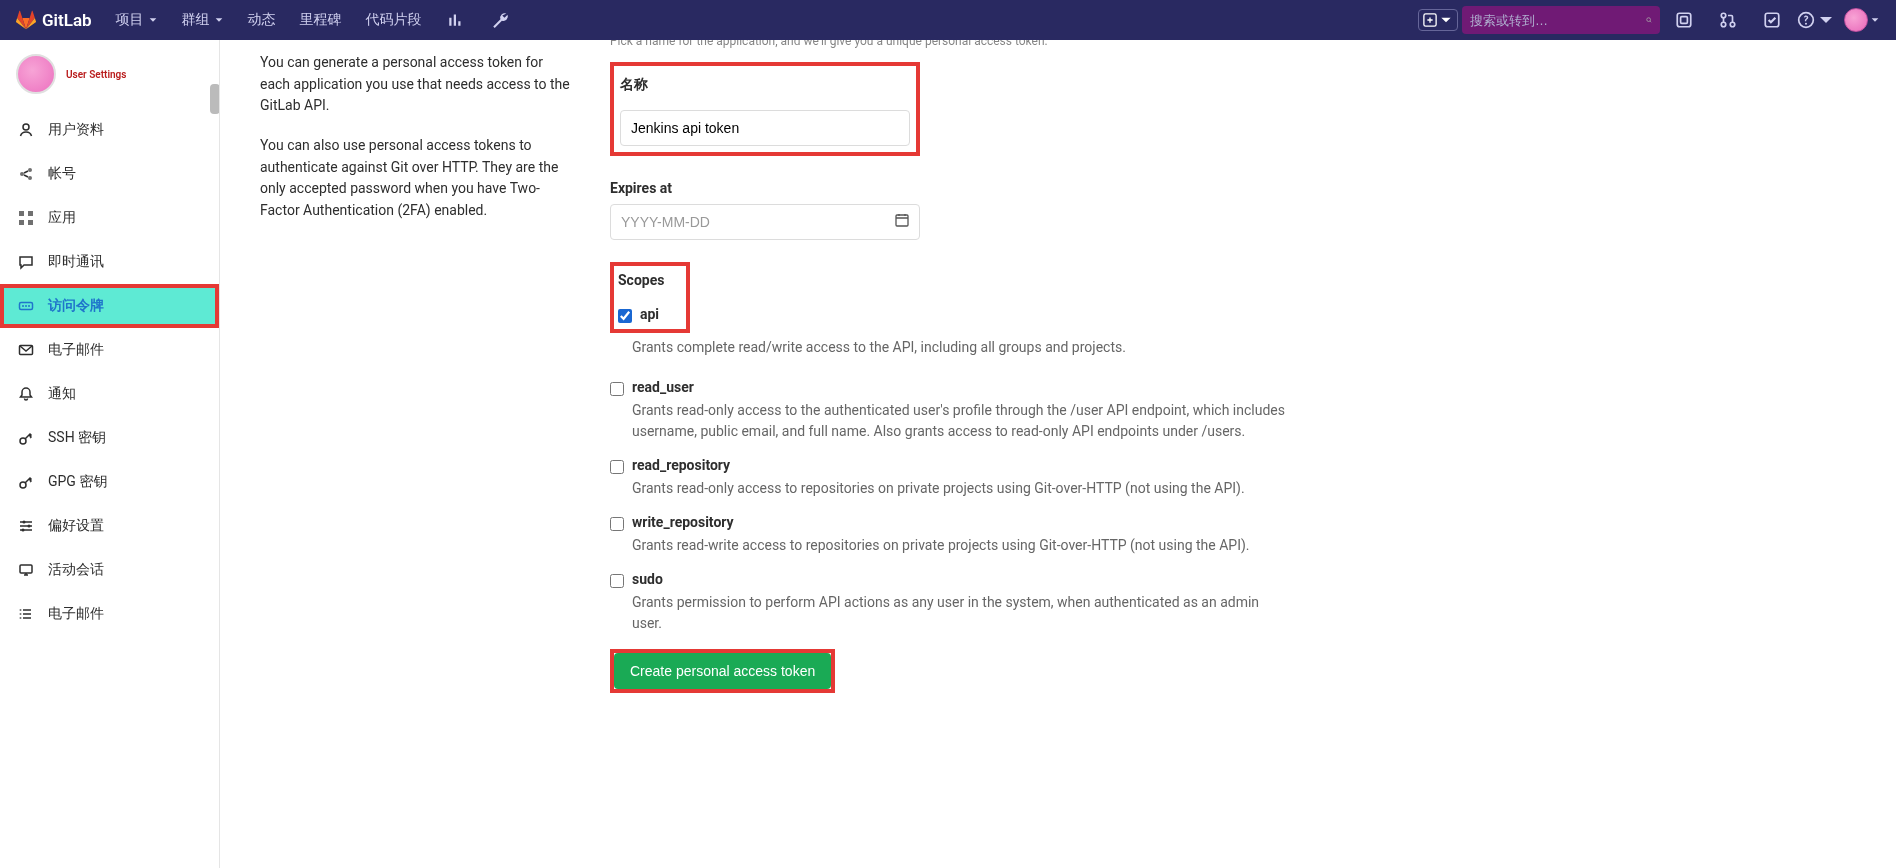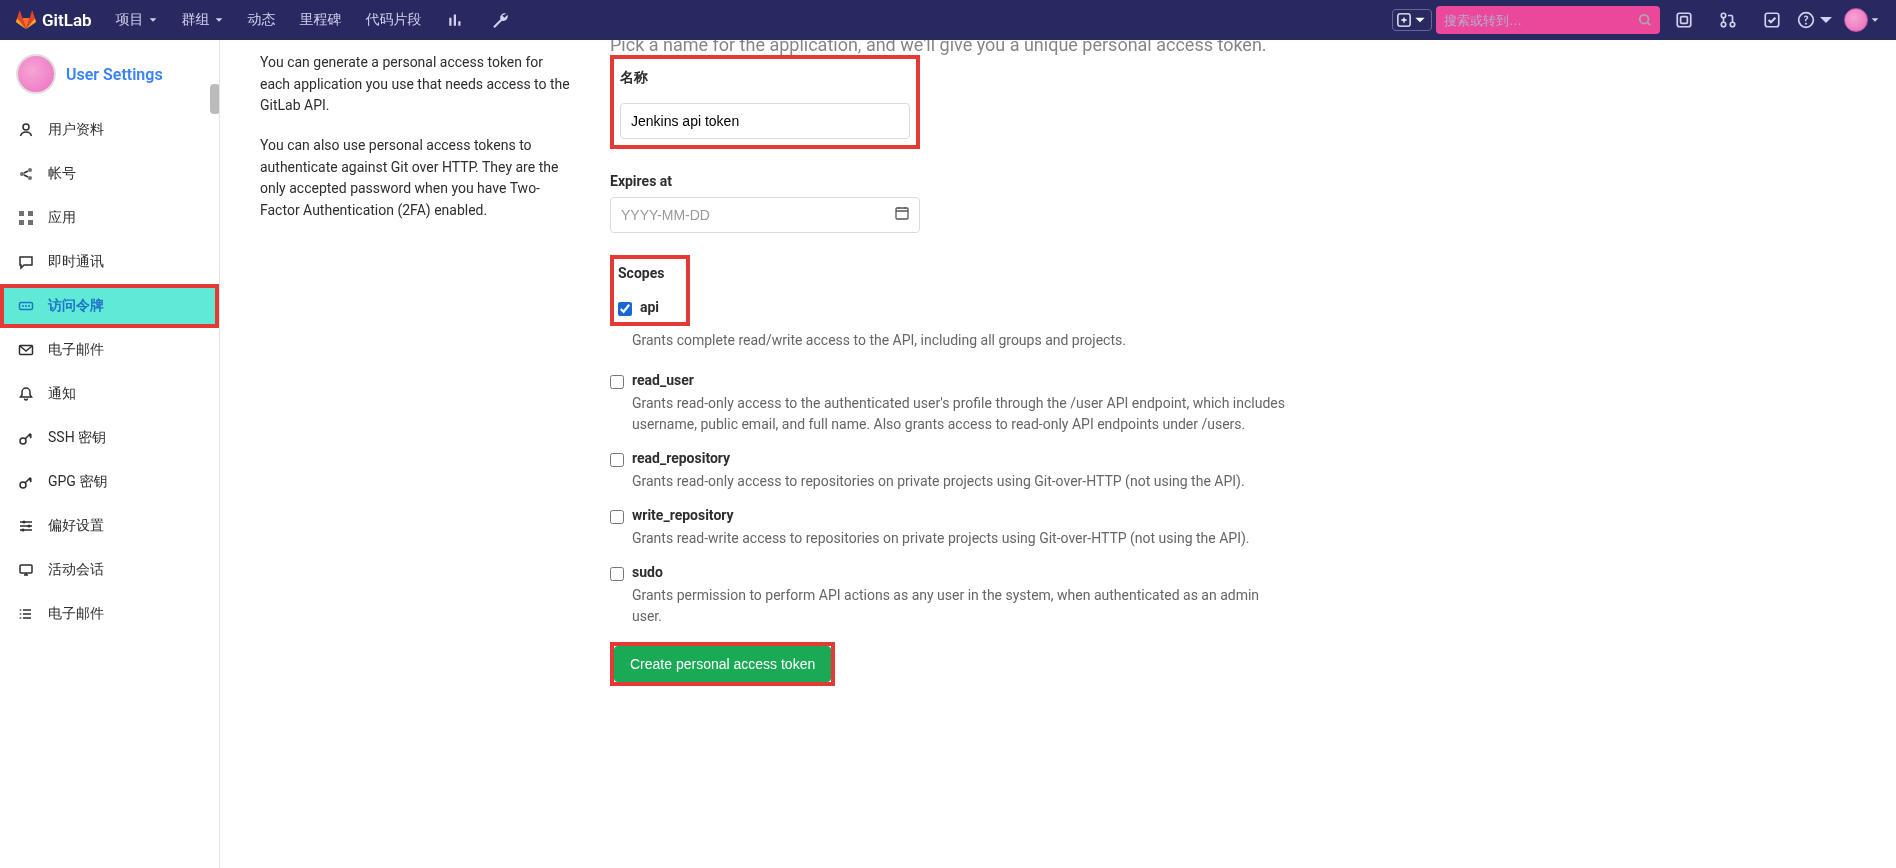--- a/index.html
+++ b/index.html
@@ -3,47 +3,47 @@
 <meta charset="utf-8">
 <style>
 * { box-sizing: border-box; margin: 0; padding: 0; }
 body { font-family: -apple-system, BlinkMacSystemFont, "Segoe UI", Roboto, sans-serif; color:#2e2e2e; background:#fff; }
 
 .top-nav { display:flex; align-items:center; height:40px; background:#292961; color:#fff; padding:0 16px; gap:4px; }
 .top-nav .logo { display:flex; align-items:center; gap:6px; font-weight:600; font-size:17px; padding:0 10px 0 0; cursor:pointer;}
 .logo-mark { width:20px; height:20px; }
 .nav-item { display:flex; align-items:center; gap:4px; padding:0 10px; height:40px; cursor:pointer; font-size:14px; color:#d1d1f0; }
 .spacer { flex:1; }
-.search-box { display:flex; align-items:center; background:#ec4899; border-radius:4px; height:28px; padding:0 8px; width:224px; }
+.search-box { display:flex; align-items:center; background:#701a75; border-radius:4px; height:28px; padding:0 8px; width:198px; }
 .search-box input { background:transparent; border:none; outline:none; color:#fff; font-size:13px; flex:1; }
 .search-box input::placeholder { color:#b0b0d0; }
 .search-box svg { width:14px; height:14px; fill:#aaa; }
 .top-icon { width:40px; height:40px; display:flex; align-items:center; justify-content:center; cursor:pointer; color:#d1d1f0;}
 .top-icon svg { width:18px; height:18px; }
 .plus-box { display:flex; align-items:center; gap:2px; background:transparent; border:1px solid #666699; border-radius:4px; padding:3px 4px; cursor:pointer; }
 .plus-box svg{width:14px;height:14px;}
 .avatar { width:24px; height:24px; border-radius:50%; background:radial-gradient(circle at 40% 40%, #f8a3d5, #e868b9); border:1px solid #c050a0; display:inline-block; cursor:pointer; margin-left:4px;}
 .avatar-wrap{display:flex;align-items:center;gap:2px;}
 
 .page { display:flex; height:calc(100vh - 40px); min-height:828px; overflow:hidden; }
 .sidebar { width:220px; border-right:1px solid #e5e5e5; overflow-y:auto; position:relative; }
 .sidebar-header { display:flex; align-items:center; gap:10px; padding:14px 16px; }
 .sidebar-header .avatar-lg { width:40px; height:40px; border-radius:50%; background:radial-gradient(circle at 40% 40%, #f7a4d6, #ec70bf); border:2px solid #e0e0e0; }
-.sidebar-header .title { font-size:16px; font-weight:600; color:#3b82f6; }
+.sidebar-header .title { font-size:10px; font-weight:600; color:#b91c1c; }
 .side-item { display:flex; align-items:center; gap:14px; padding:0 18px; height:44px; color:#2e2e2e; font-size:14px; cursor:pointer; }
 .side-item svg { width:16px; height:16px; fill:#707070; }
 .side-item.active { background:#5eead4; color:#1f75cb; font-weight:600; box-shadow:inset 3px 0 0 #1f75cb; }
 .side-item.active svg { fill:#1f75cb; }
 .side-item.highlight, .highlight-box { outline:4px solid #e53935; outline-offset:-4px; }
 
 .content { flex:1; padding:0 40px; display:flex; gap:40px; overflow:auto; }
 .left-col { width:310px; padding-top:12px; color:#2e2e2e; font-size:14px; line-height:1.55; }
 .left-col p { margin-bottom:18px; }
 .form-col { flex:1; max-width:680px; }
-.help-text { color:#333; font-size:18px; }
+.help-text { color:#333; font-size:12px; margin-bottom:14px; }
 .form-group { margin-bottom:22px; }
 .form-label { font-weight:700; font-size:14px; margin-bottom:8px; display:inline-block; }
 .form-control { width:310px; height:36px; padding:0 10px; border:1px solid #dcdcdc; border-radius:4px; font-size:14px; }
 .form-control::placeholder{color:#999;}
 .date-control { width:310px; position:relative; }
 .date-control .form-control{ padding-right:34px;}
 .date-control .cal-icon{ position:absolute; right:10px; top:50%; transform:translateY(-50%); color:#555; }
 .scope-item { margin-bottom:16px; }
 .scope-head { display:flex; align-items:flex-start; gap:8px; }
 .scope-head input[type=checkbox]{ width:14px; height:14px; margin-top:3px; accent-color:#1967d2; }

